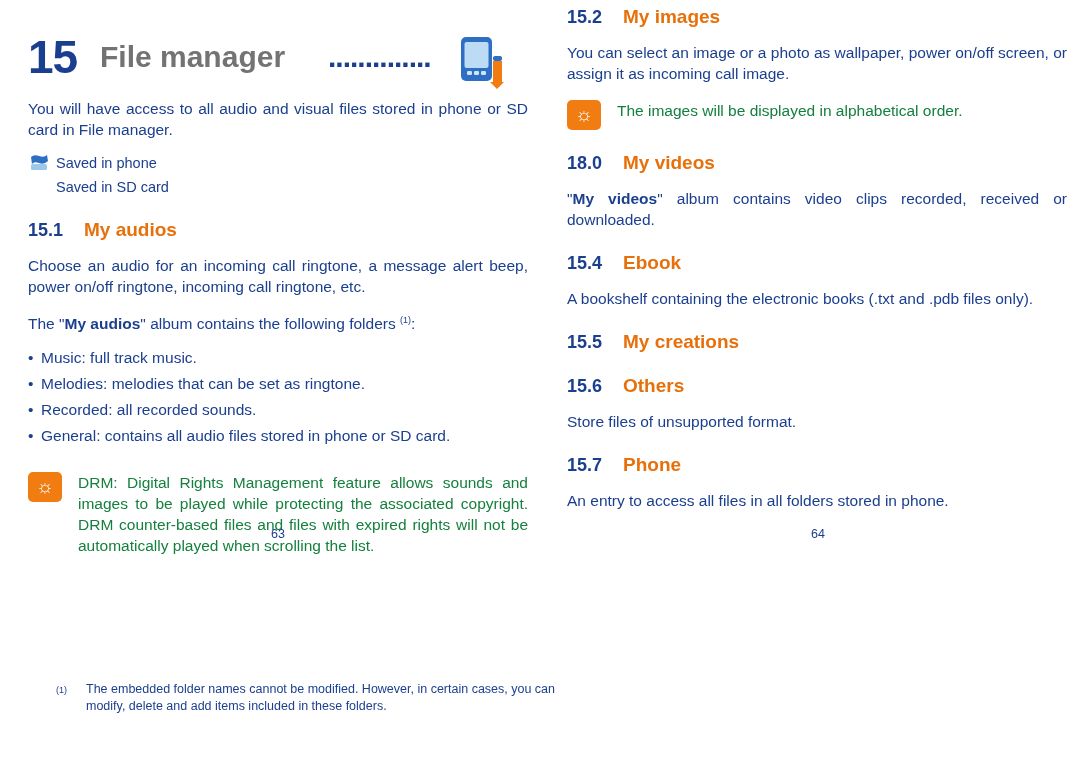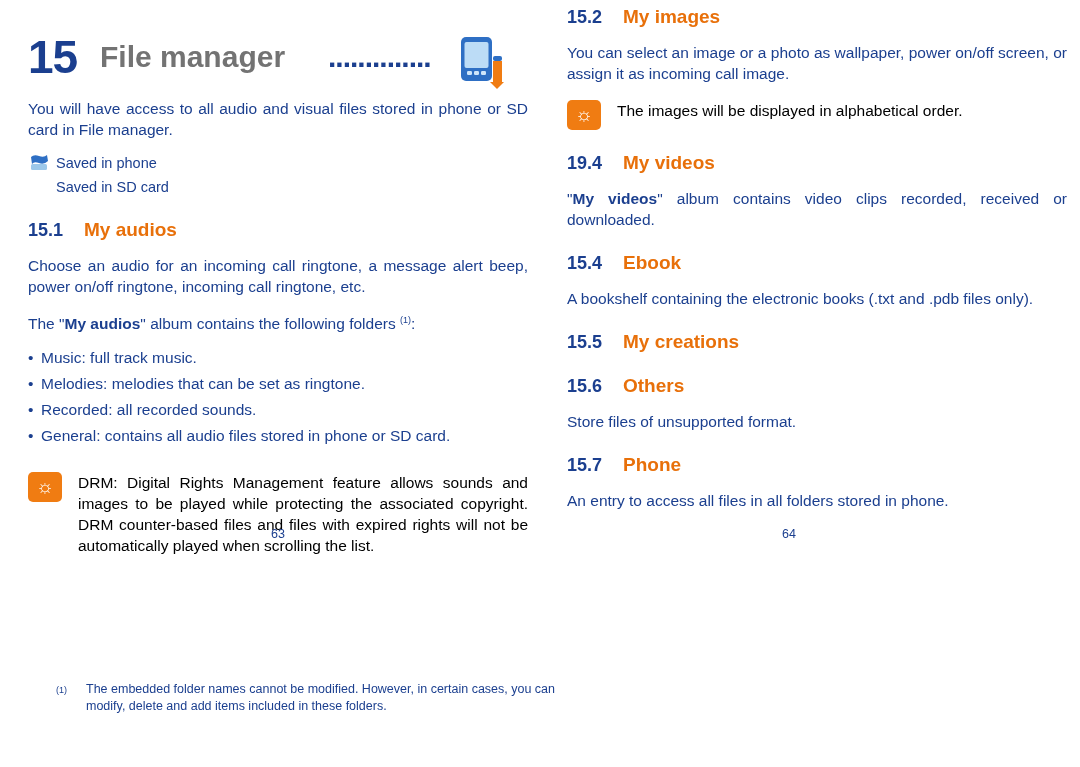--- a/index.html
+++ b/index.html
@@ -138,21 +138,21 @@
     margin: 16px 0 12px 0;
   }
   .tip-icon {
     flex: 0 0 38px;
     width: 38px;
     margin-right: 12px;
   }
   .tip-text {
     font-size: 15.5px;
     line-height: 21px;
-    color: #000000;
+    color: #15803d;
     text-align: justify;
   }
   .bulb {
     width: 34px;
     height: 30px;
     border-radius: 5px;
     background: #f07c12;
     position: relative;
     display: block;
   }
@@ -189,21 +189,21 @@
 
   .page-num {
     position: absolute;
     bottom: 30px;
     font-size: 12.5px;
     color: #1b3f8f;
     width: 500px;
     text-align: center;
   }
   .page-num.left { left: 28px; }
-  .page-num.right { left: 539px; }
+  .page-num.right { left: 568px; }
 
   .b { font-weight: bold; }
   sup.fn { font-size: 9px; vertical-align: super; }
 </style>
 </head>
 <body>
 
 <div class="page">
 
   <div class="col col-left">
@@ -301,21 +301,21 @@
     <div class="tip">
       <span class="tip-icon">
         <span class="bulb">
             <span class="glyph">☼</span>
           </span>
       </span>
       <span class="tip-text">The images will be displayed in alphabetical order.</span>
     </div>
 
     <div class="sec">
-      <span class="sec-num">19.4</span>
+      <span class="sec-num">18.0</span>
       <span class="sec-title">My videos</span>
     </div>
 
     <p class="para">
       <span>"</span><span class="b">My videos</span><span>" album contains video clips recorded, received or downloaded.</span>
     </p>
 
     <div class="sec">
       <span class="sec-num">15.4</span>
       <span class="sec-title">Ebook</span>

